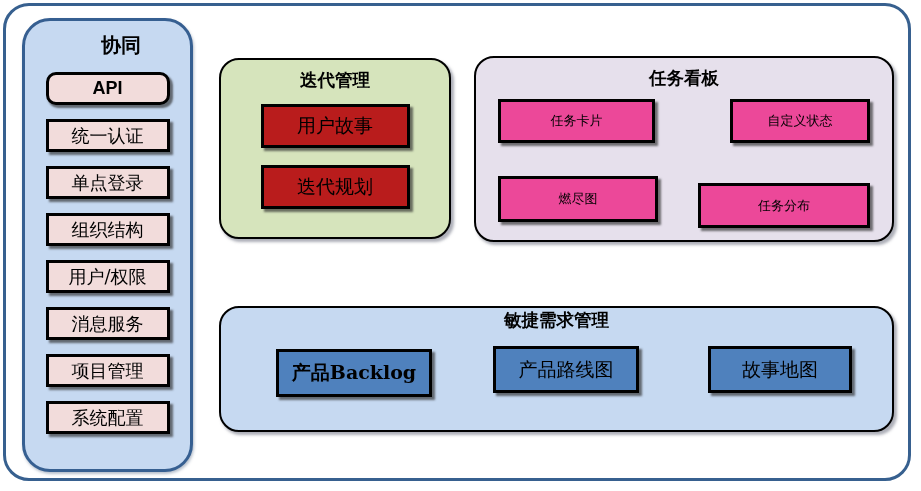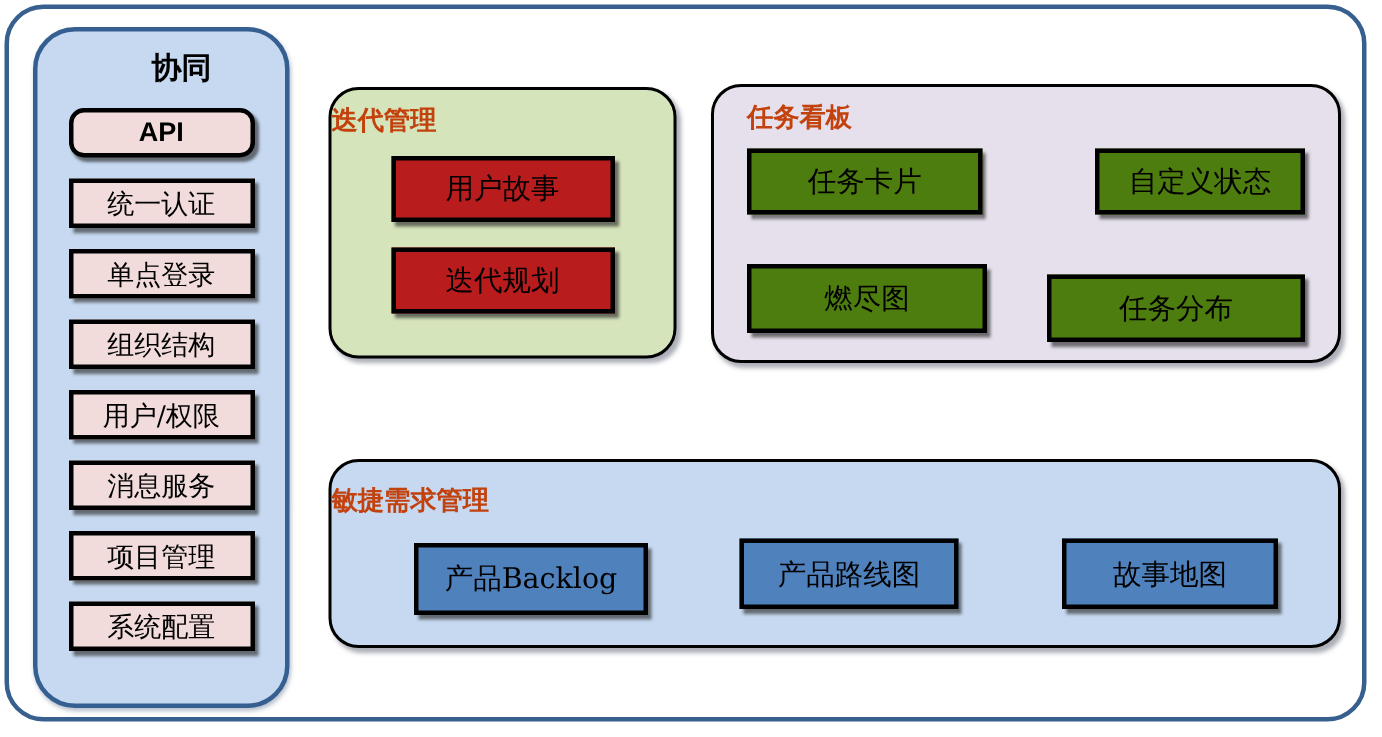--- a/index.html
+++ b/index.html
@@ -54,36 +54,37 @@
     justify-content: center;
     border: 3px solid #000;
     box-sizing: border-box;
     box-shadow: 2.5px 3px 2px rgba(45,45,45,0.65);
     color: #000;
     font-family: "DejaVu Serif", "Liberation Serif", serif;
     white-space: nowrap;
   }
   .chip.pink  { width: 124px; height: 33px; background: #F2DCDB; font-size: 18px; }
   .chip.green { width: 149px; height: 44px; background: #b91c1c; font-size: 19px; }
-  .chip.purple{ background: #4d7c0f; font-size: 19px; }
+  .chip.purple{ background: #ec4899; font-size: 13px; }
   .chip.blue  { background: #4F81BD; font-size: 19px; }
   .chip.latin-bold { font-family: "Liberation Sans", sans-serif; font-weight: bold; font-size: 18px; border-radius: 10px; }
-  .chip.mixed-bold { font-weight: normal; }
+  .chip.mixed-bold { font-weight: bold; }
   
   .group {
     position: absolute;
     border: 2px solid #000;
     border-radius: 20px;
     box-sizing: border-box;
     box-shadow: 2.5px 3px 3px rgba(105,110,125,0.55);
   }
   .group-title {
+    text-align: center;
     font-size: 17.5px;
     font-weight: bold;
-    color: #c2410c;
+    color: #000000;
   }
   #group-iteration {
     left: 213px; top: 52px;
     width: 232px; height: 181px;
     background: #D6E4BC;
   }
   #group-iteration .group-title { padding-top: 8px; }
   #group-iteration .items {
     display: flex;
     flex-direction: column;
@@ -107,21 +108,21 @@
   #group-kanban .row2 { margin-top: 33px; }
   .chip.task-card    { width: 157px; height: 44px; }
   .chip.custom-status{ width: 140px; height: 44px; }
   .chip.burndown     { width: 160px; height: 46px; }
   .chip.task-dist    { width: 172px; height: 45px; transform: translateY(7px); }
   #group-agile {
     left: 213px; top: 300px;
     width: 675px; height: 126px;
     background: #C6D9F1;
   }
-  #group-agile .group-title { padding-top: 13px; }
+  #group-agile .group-title { }
   #group-agile .row {
     display: flex;
     align-items: flex-start;
     margin-top: 14px;
     padding-left: 55px;
   }
   .chip.backlog  { width: 156px; height: 48px; transform: translateY(3px); }
   .chip.roadmap  { width: 146px; height: 47px; margin-left: 61px; text-align: right; }
   .chip.storymap { width: 144px; height: 47px; margin-left: 69px; }
 </style>

